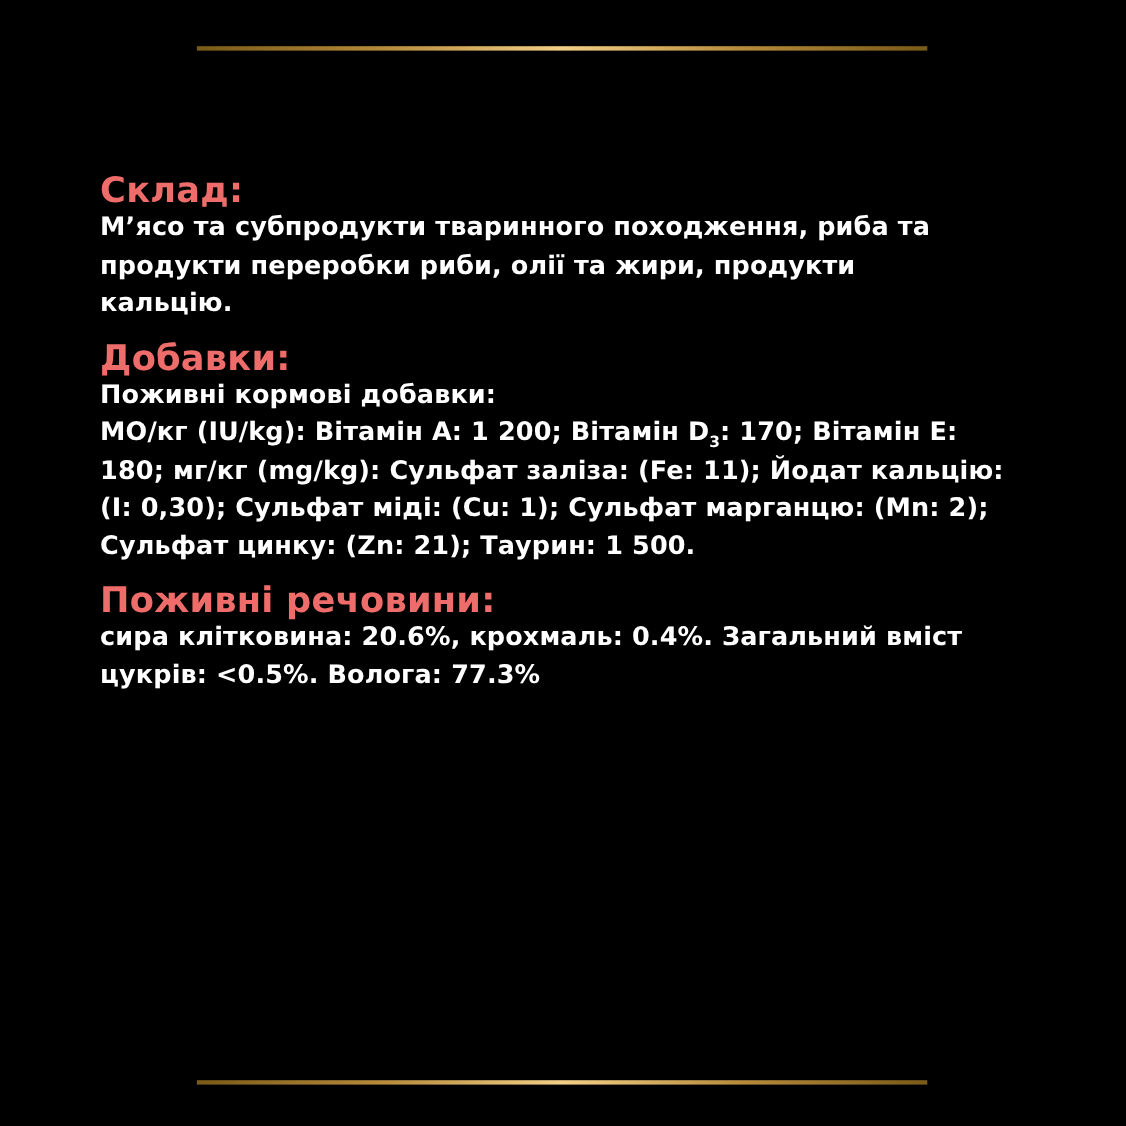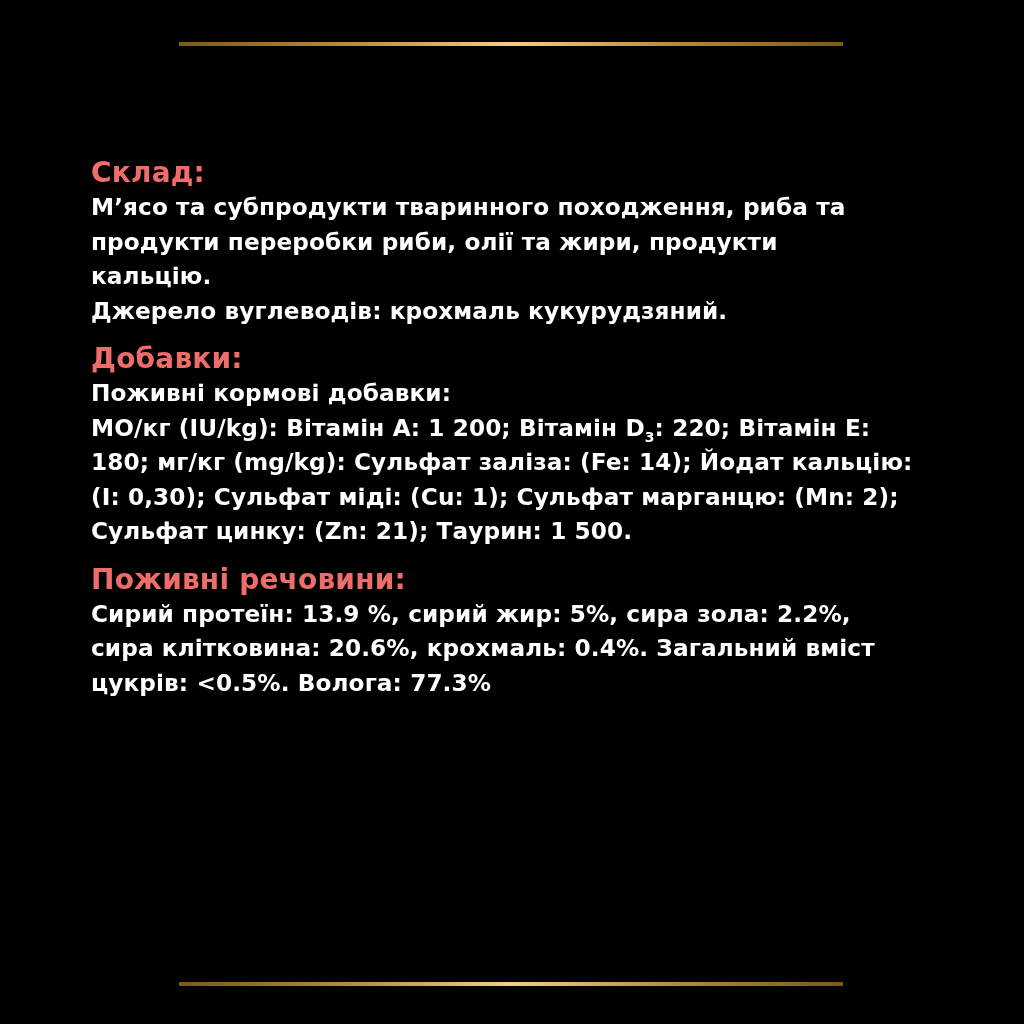--- a/index.html
+++ b/index.html
@@ -28,21 +28,21 @@
       position: absolute;
       left: 91px;
       top: 156px;
       width: 880px;
     }
     .section { margin: 0; }
     .section + .section { margin-top: 14px; }
     .heading {
       color: #ee6c6a;
       font-weight: bold;
-      font-size: 28px;
+      font-size: 32px;
       line-height: 34px;
       letter-spacing: 0.2px;
       margin: 0;
     }
     .body-line {
       font-size: 23.2px;
       line-height: 34.5px;
       letter-spacing: 0.1px;
       margin: 0;
       white-space: nowrap;
@@ -59,34 +59,32 @@
 
 <div class="gold-line top"></div>
 
 <div class="content">
 
   <section class="section">
     <h2 class="heading">Склад:</h2>
     <p class="body-line">М’ясо та субпродукти тваринного походження, риба та</p>
     <p class="body-line">продукти переробки риби, олії та жири, продукти</p>
     <p class="body-line">кальцію.</p>
-    <p class="body-line">Джерело вуглеводів: крохмаль кукурудзяний.</p>
   </section>
 
   <section class="section">
     <h2 class="heading">Добавки:</h2>
     <p class="body-line">Поживні кормові добавки:</p>
-    <p class="body-line"><span>МО/кг (IU/kg): Вітамін А: 1 200; Вітамін D</span><sub>3</sub><span>: 220; Вітамін Е:</span></p>
-    <p class="body-line">180; мг/кг (mg/kg): Сульфат заліза: (Fe: 14); Йодат кальцію:</p>
+    <p class="body-line"><span>МО/кг (IU/kg): Вітамін А: 1 200; Вітамін D</span><sub>3</sub><span>: 170; Вітамін Е:</span></p>
+    <p class="body-line">180; мг/кг (mg/kg): Сульфат заліза: (Fe: 11); Йодат кальцію:</p>
     <p class="body-line">(I: 0,30); Сульфат міді: (Cu: 1); Сульфат марганцю: (Mn: 2);</p>
     <p class="body-line">Сульфат цинку: (Zn: 21); Таурин: 1 500.</p>
   </section>
 
   <section class="section">
     <h2 class="heading">Поживні речовини:</h2>
-    <p class="body-line">Сирий протеїн: 13.9 %, сирий жир: 5%, сира зола: 2.2%,</p>
     <p class="body-line">сира клітковина: 20.6%, крохмаль: 0.4%. Загальний вміст</p>
     <p class="body-line">цукрів: &lt;0.5%. Волога: 77.3%</p>
   </section>
 
 </div>
 
 <div class="gold-line bottom"></div>
 
 </body></html>

